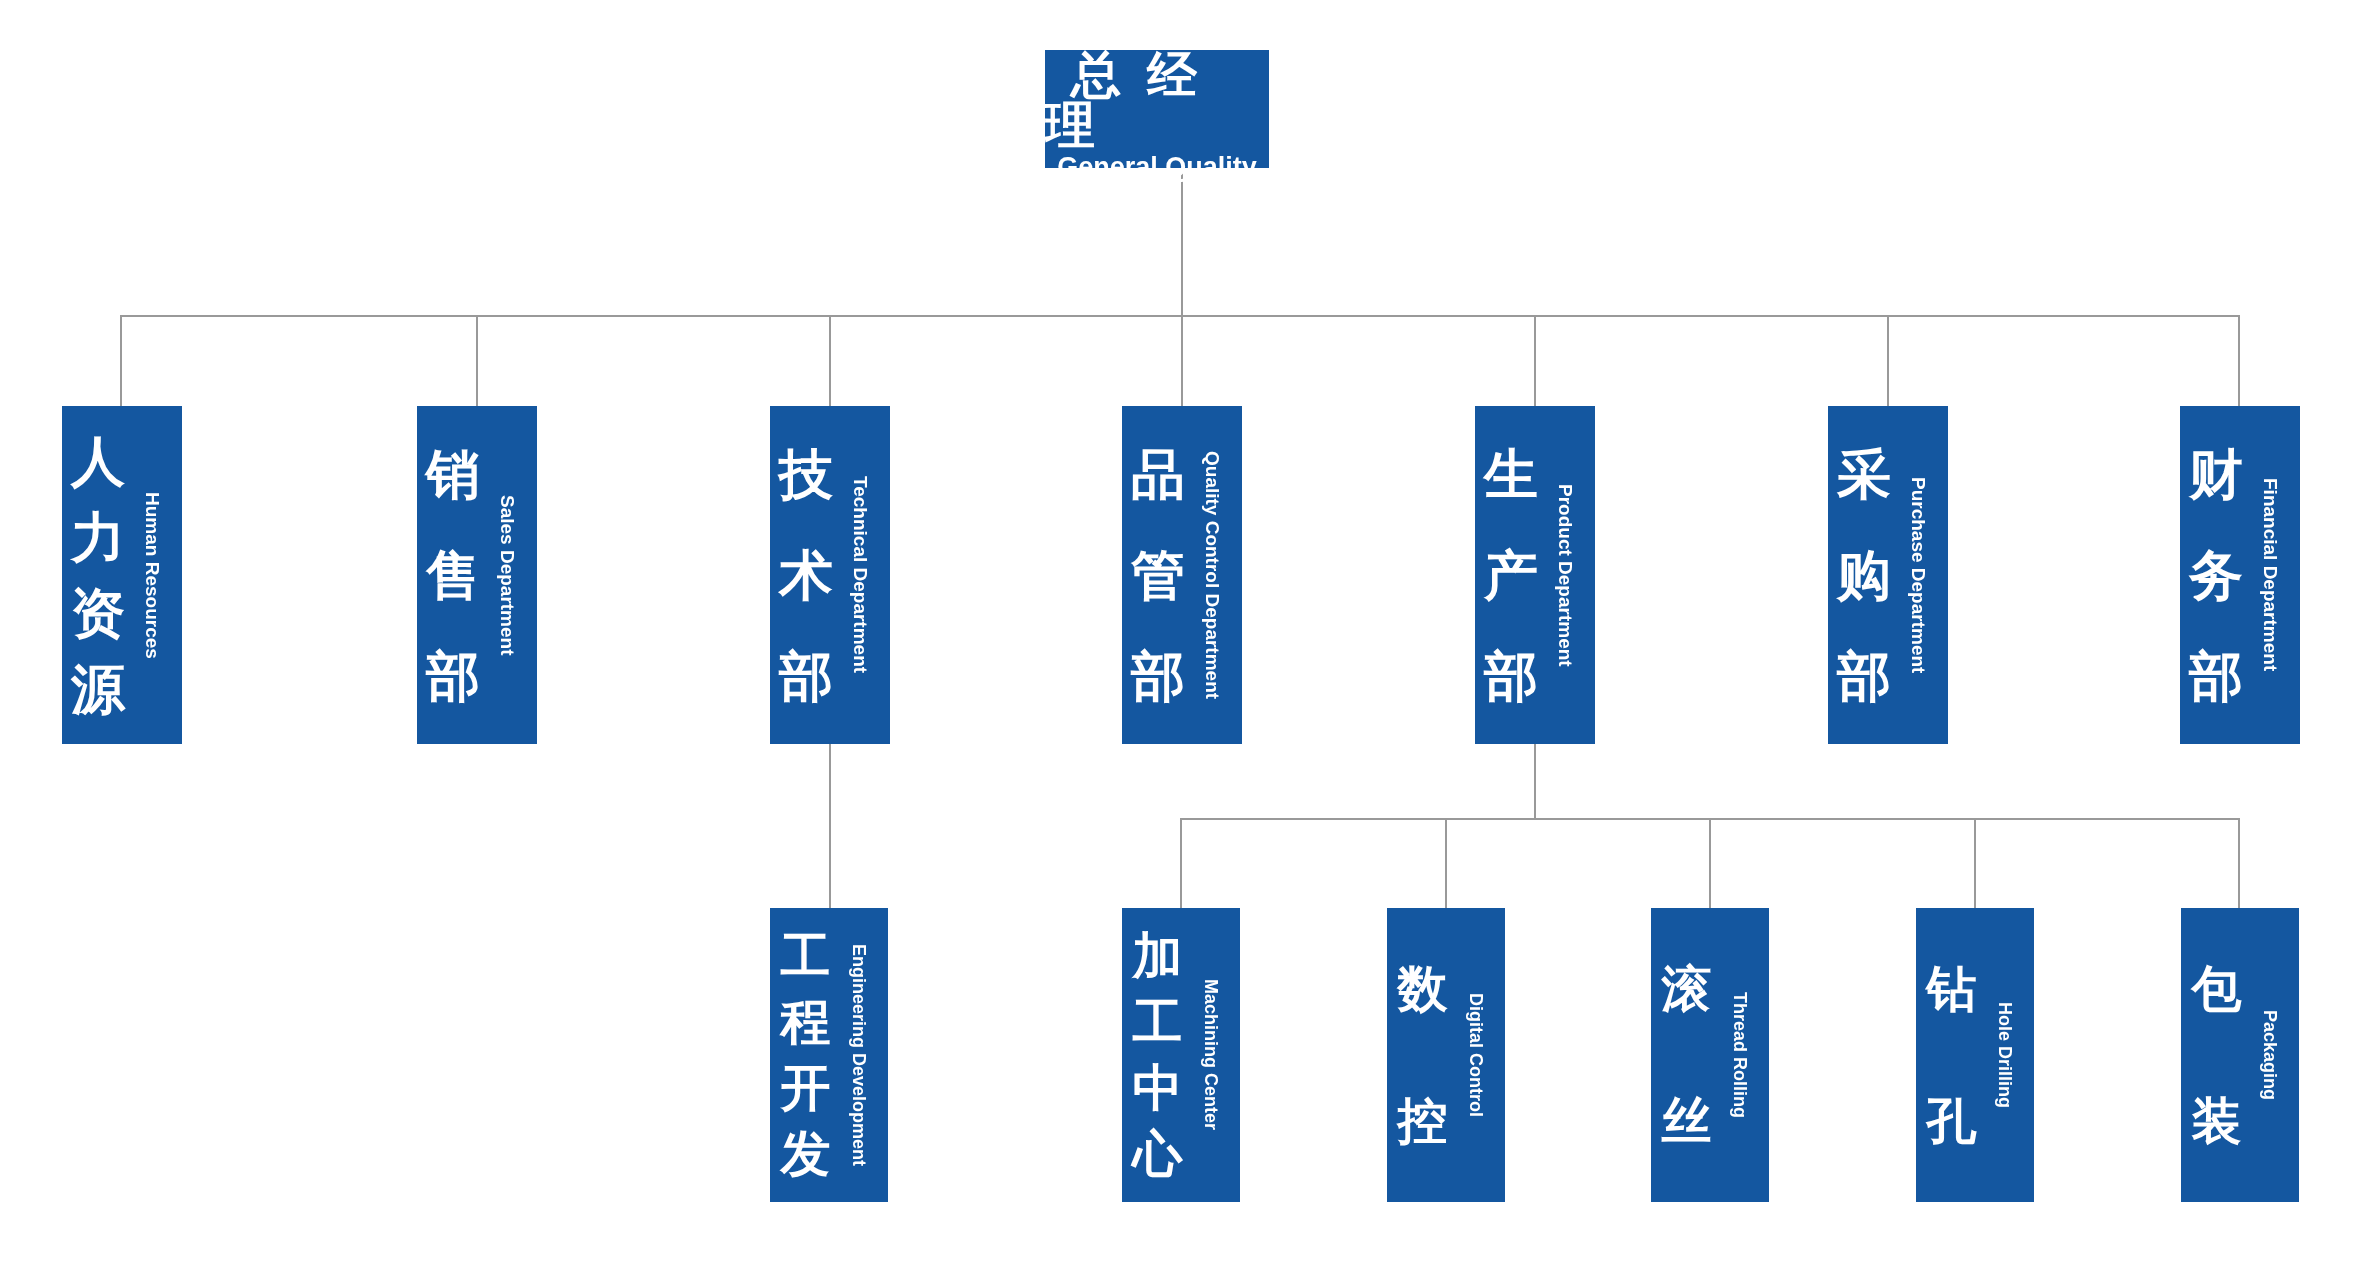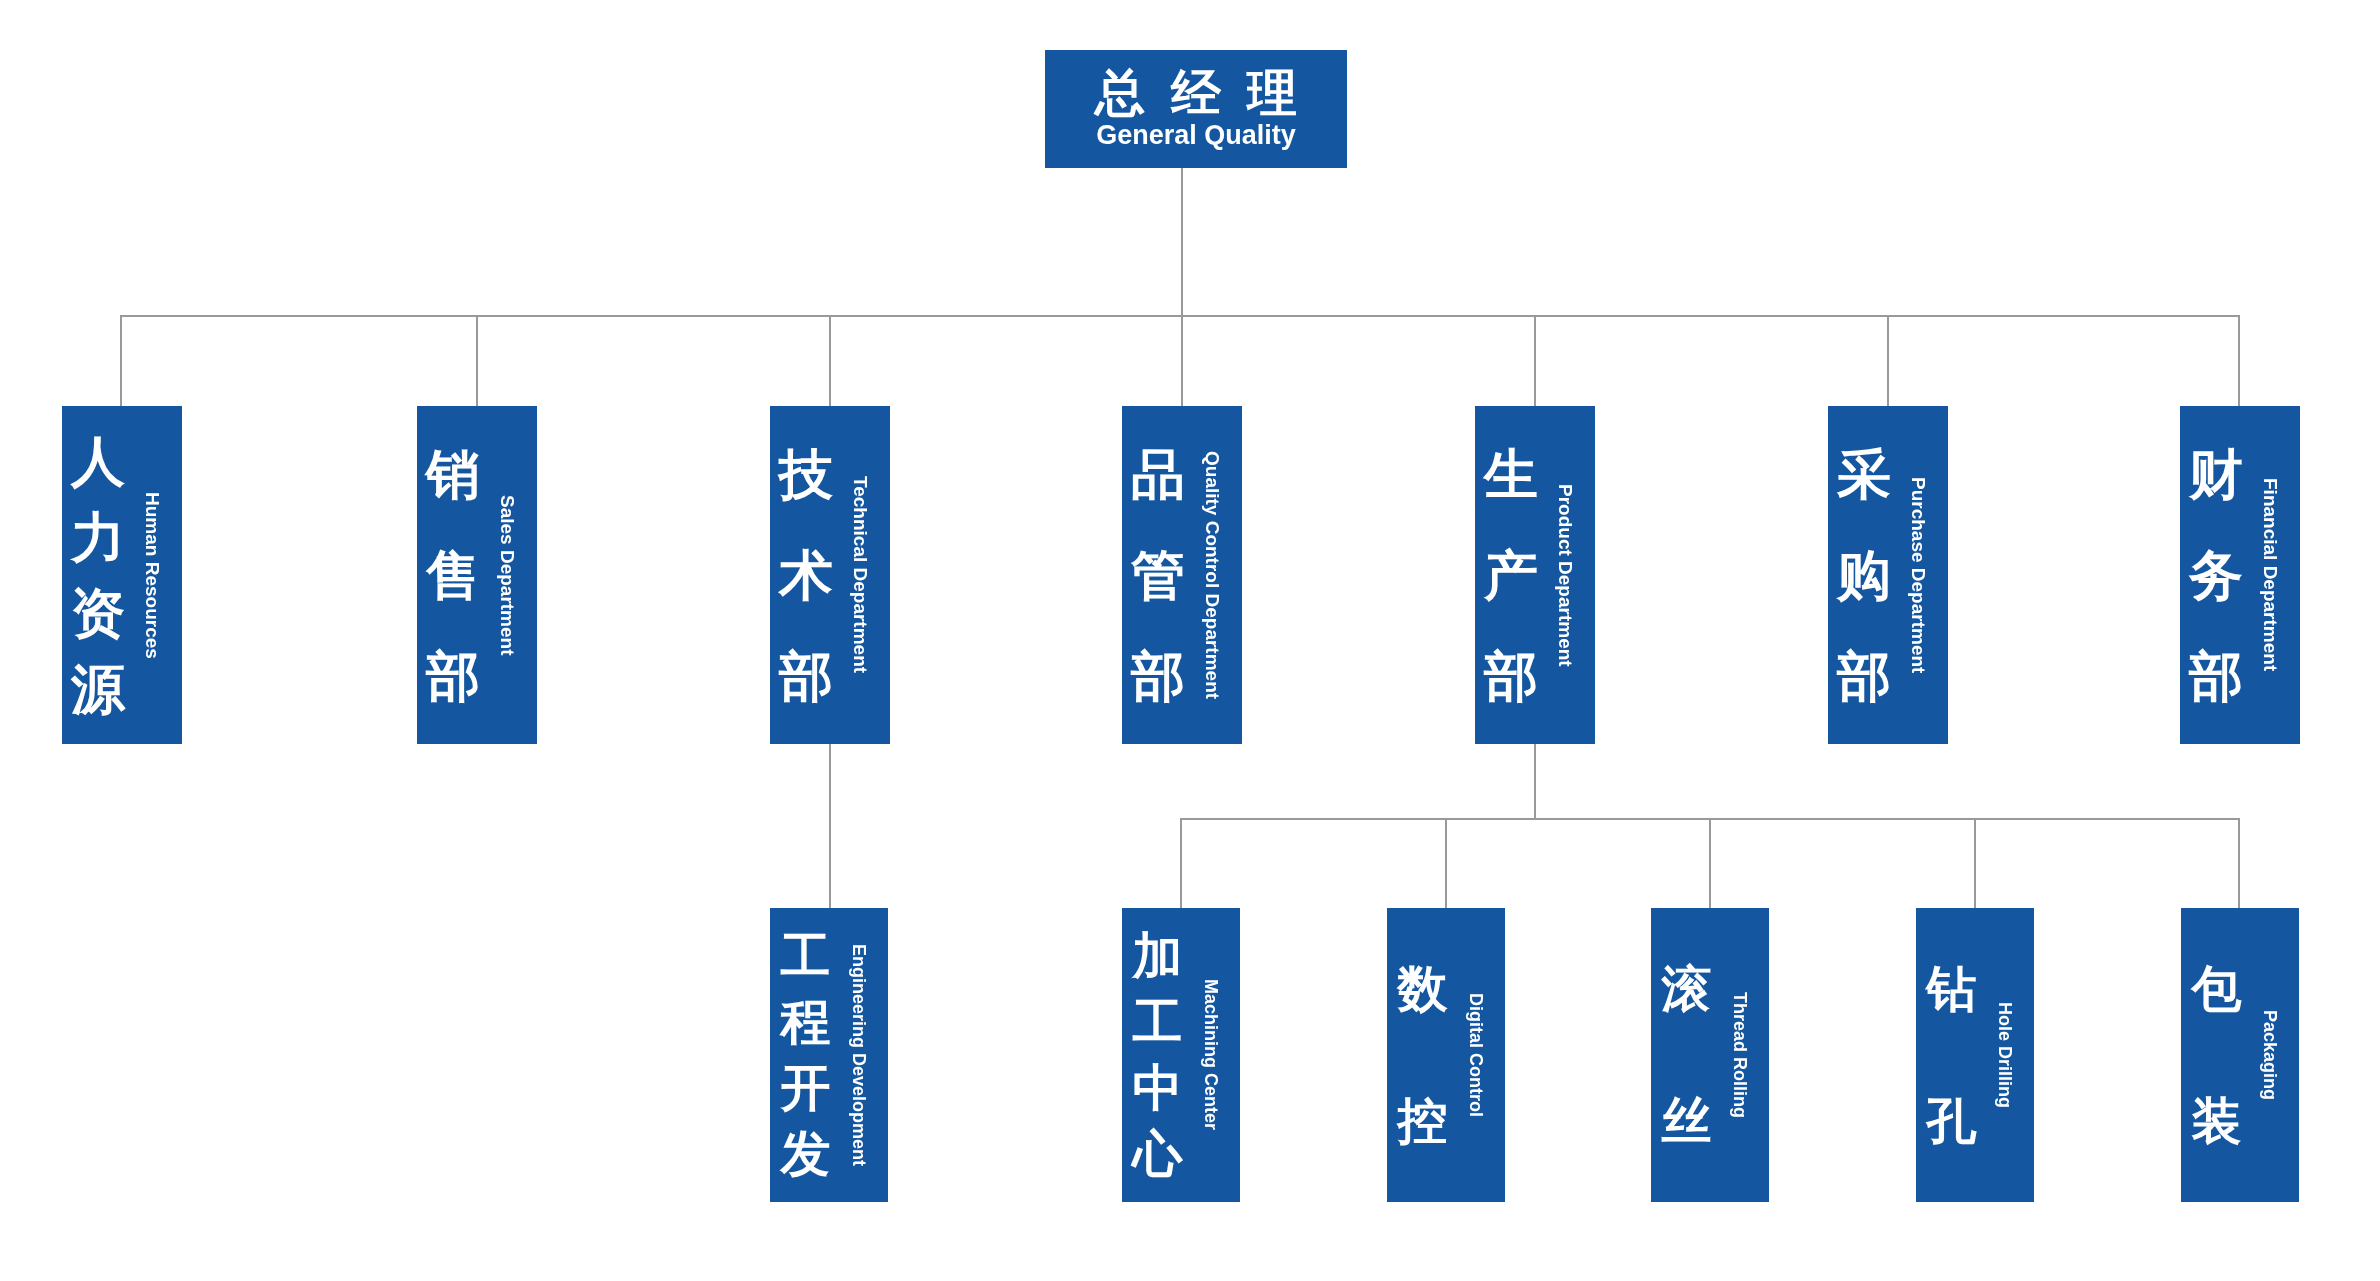--- a/index.html
+++ b/index.html
@@ -7,22 +7,22 @@
   body { font-family:"Liberation Sans", sans-serif; }
   .canvas {
     position:relative; width:2380px; height:1281px;
     background:#ffffff; overflow:hidden;
   }
   .node {
     position:absolute; background:#1457a0; color:#ffffff;
   }
   
   .root-node {
-    left:1045px; top:50px; width:302px; height:118px;
-    display:flex; flex-direction:column; align-items:center; justify-content:center;
+    left:1045px; top:50px; width:224px; height:118px;
+    display:flex; flex-direction:column; align-items:center; justify-content:flex-start;
     gap:3px;
   }
   .root-zh { font-size:50px; font-weight:bold; letter-spacing:26px; text-indent:26px; line-height:1; }
   .root-en { font-size:27px; font-weight:bold; line-height:1.1; }
 
   
   .l2 { top:406px; width:120px; height:338px; }
   .l3 { top:908px; width:118px; height:294px; }
 
   .zh-col {

